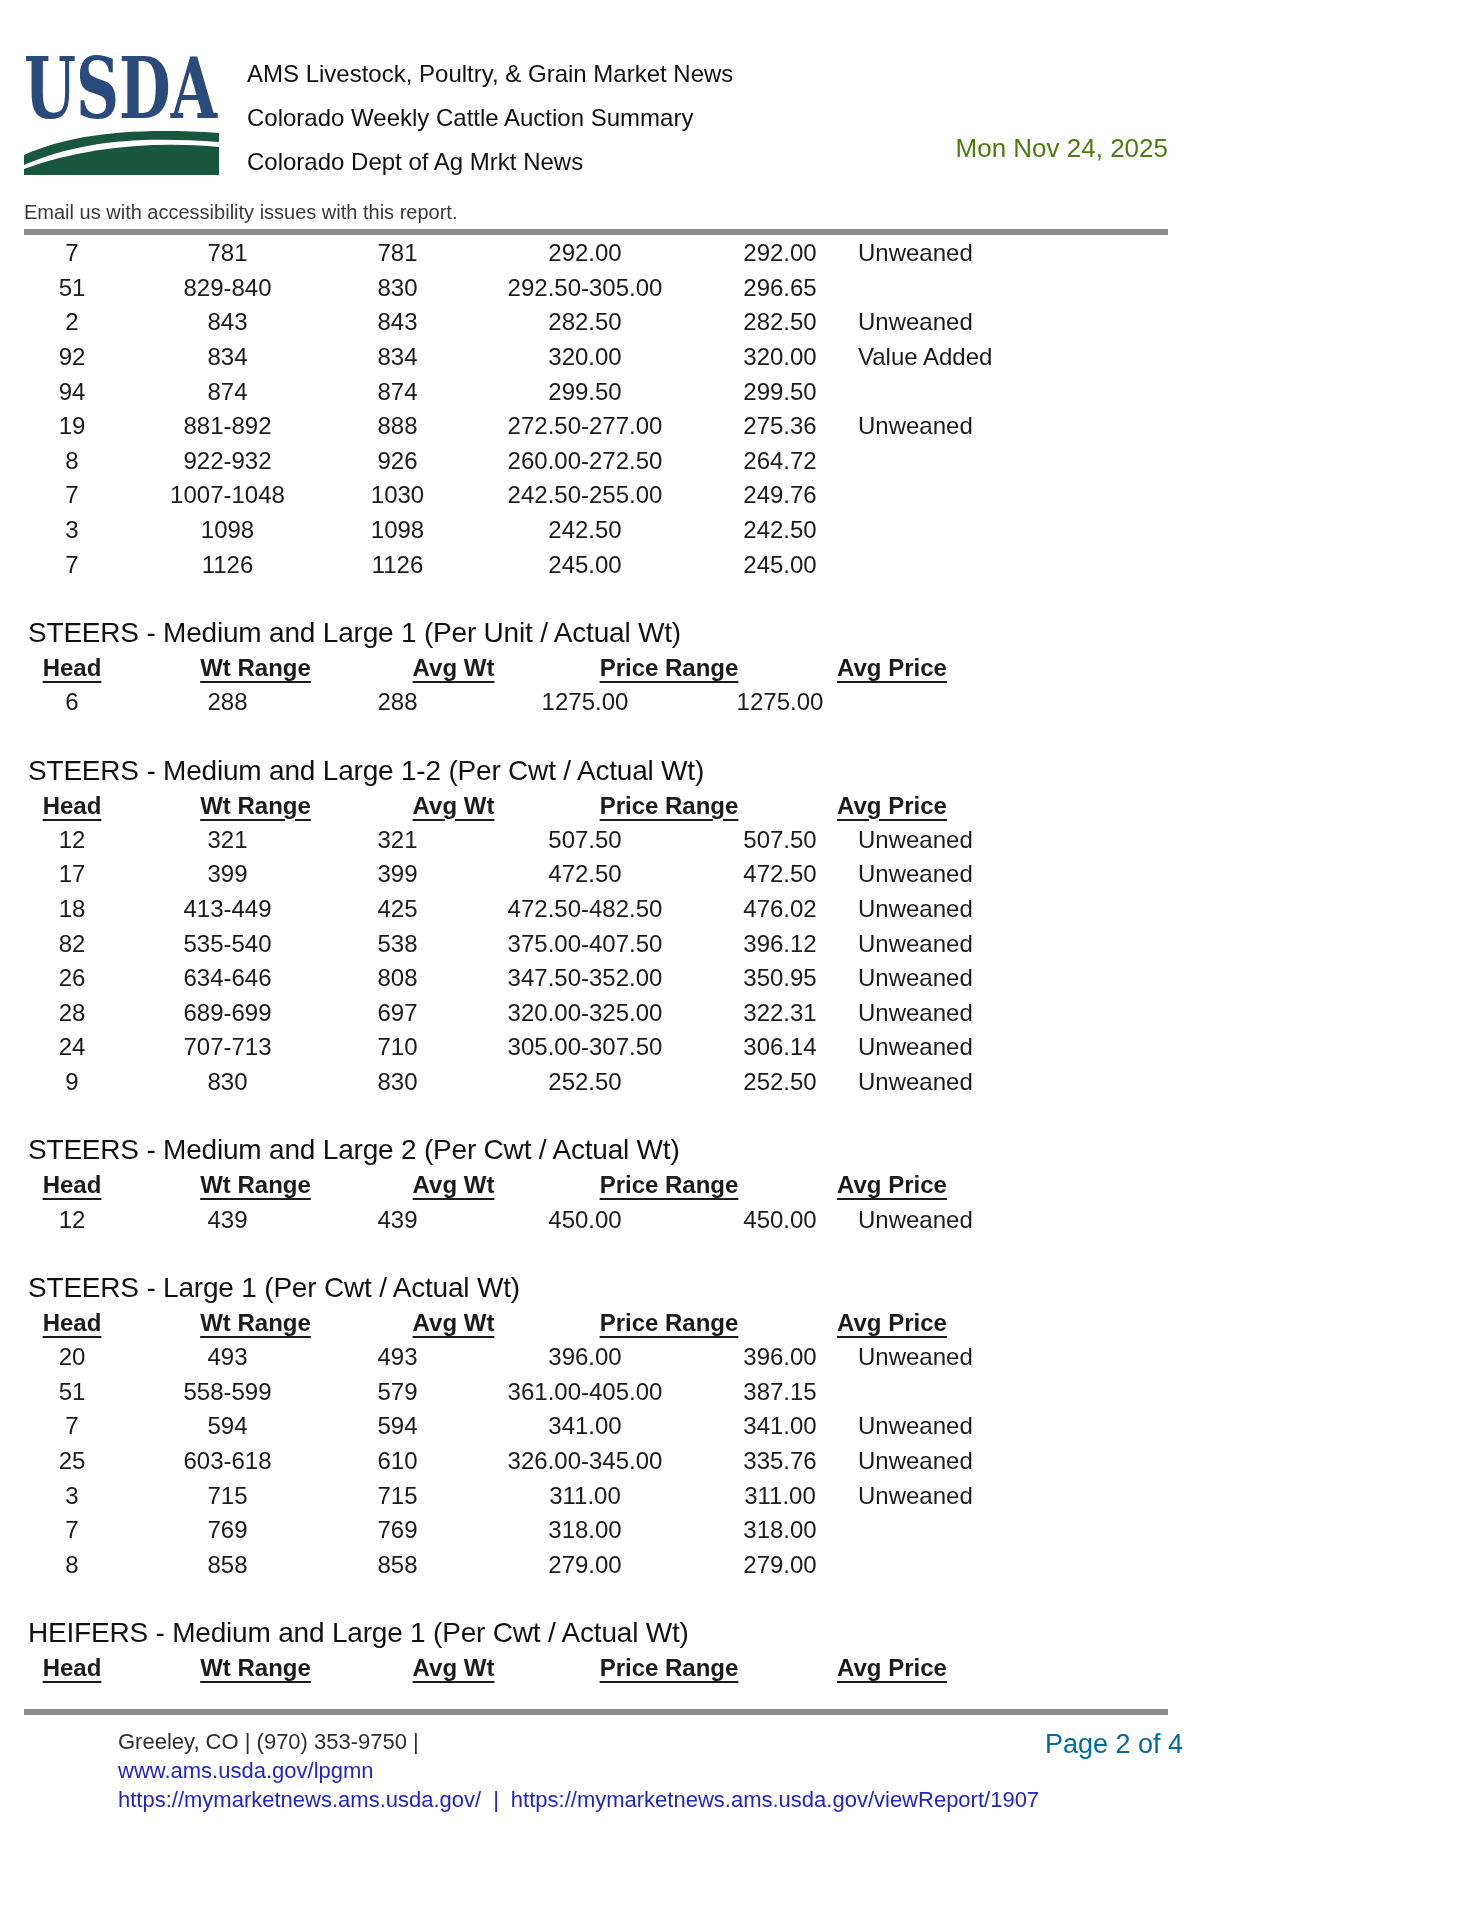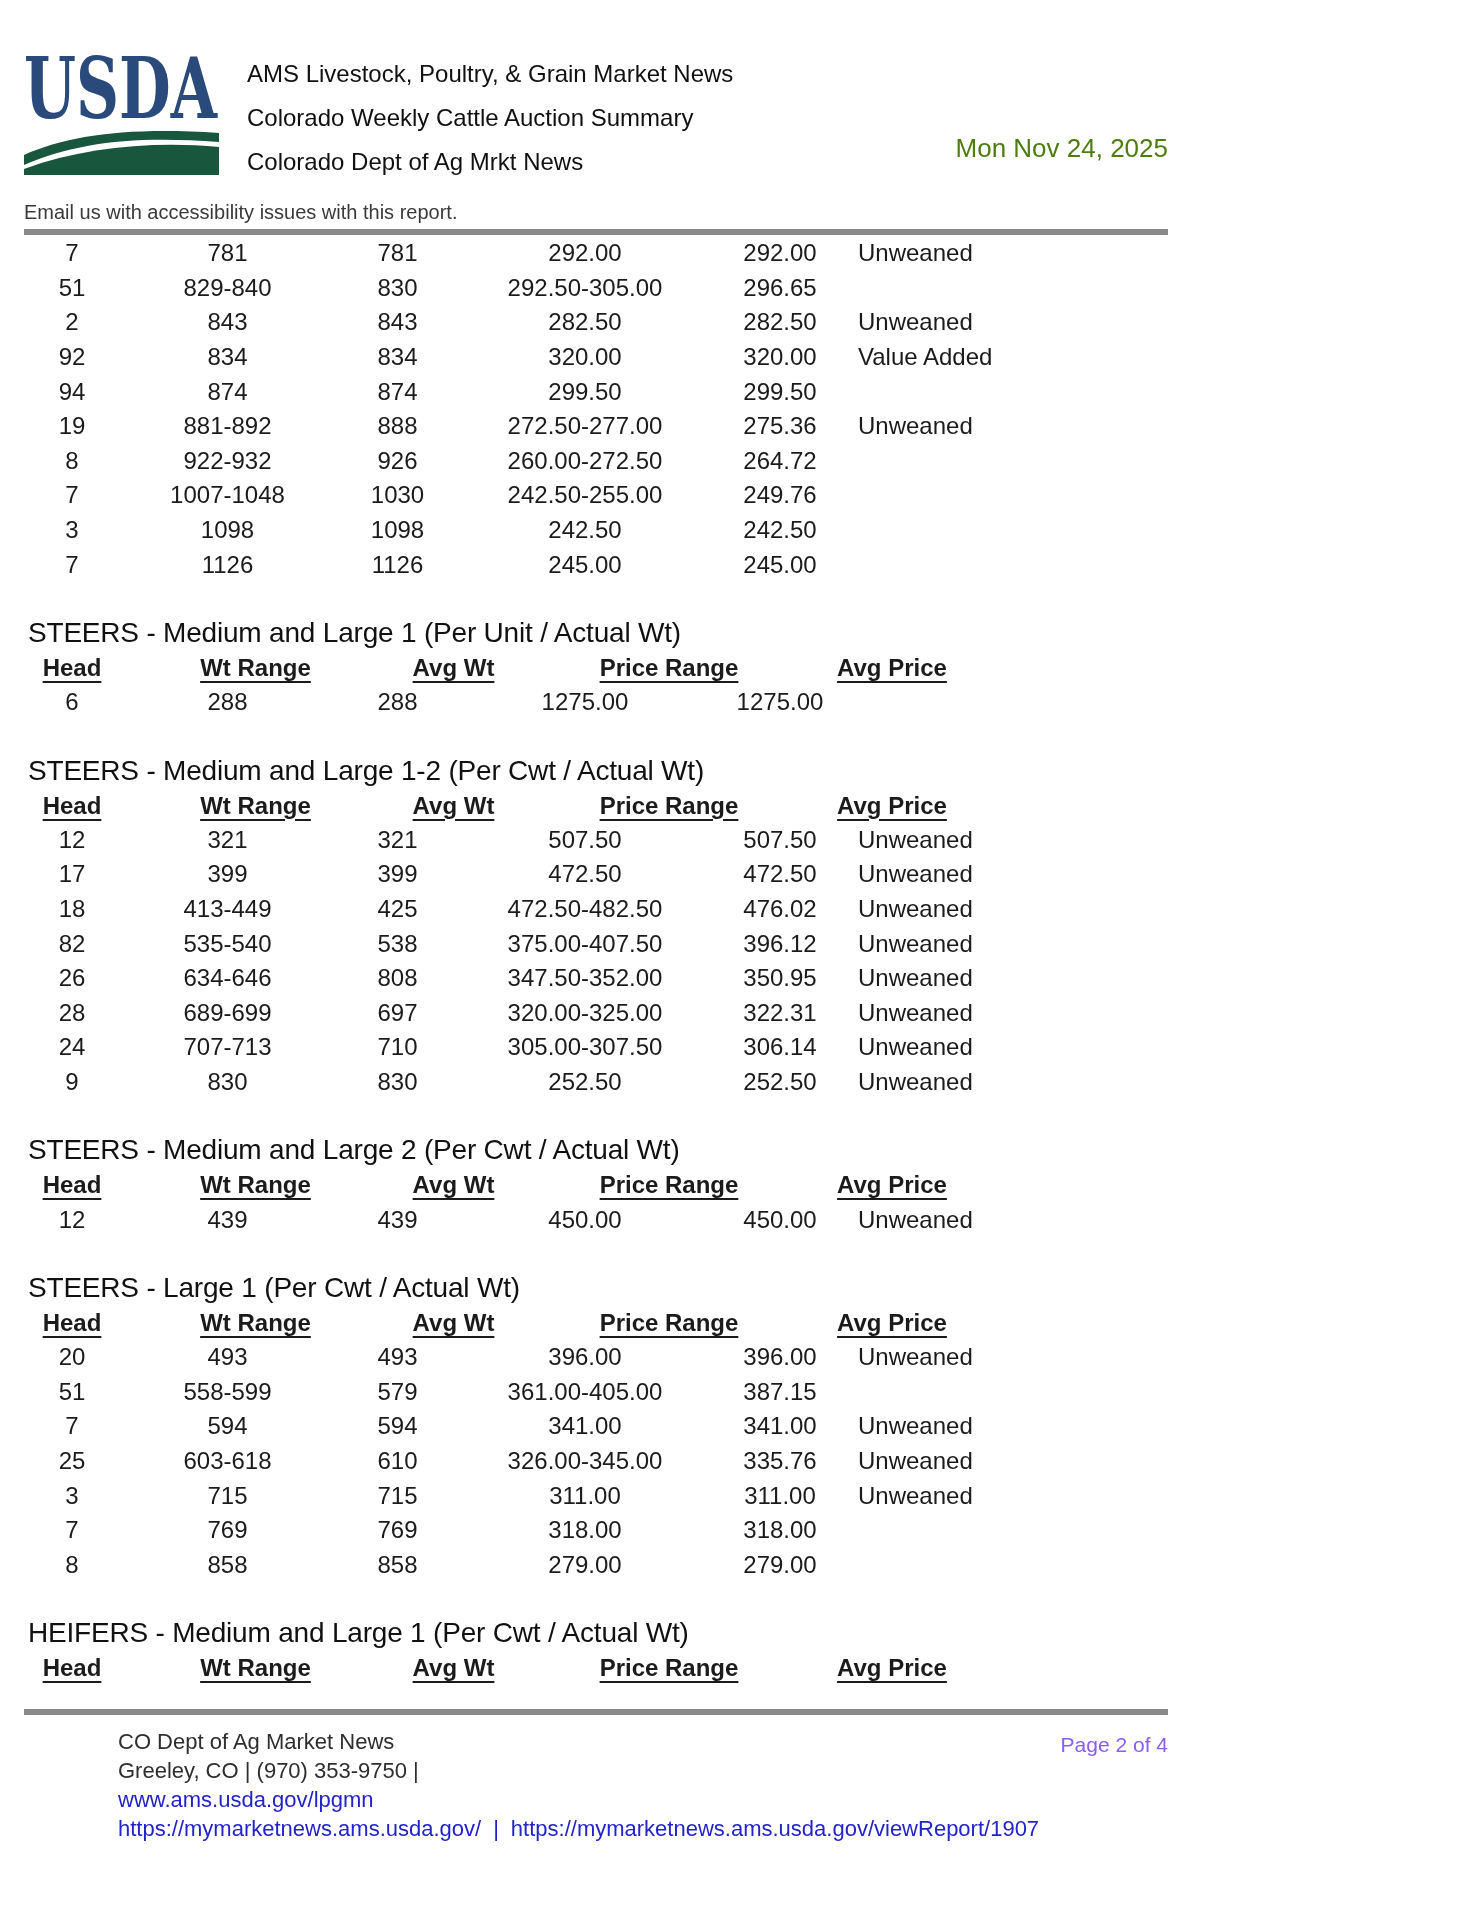--- a/index.html
+++ b/index.html
@@ -39,21 +39,21 @@
   .cell.c-note { text-align:left; padding-left:8px; }
   .hcell { font-weight:bold; text-decoration:underline; text-underline-offset:5px; }
   .section { margin-top:33px; }
   .stitle { font-size:28px; font-weight:400; line-height:36px; padding-left:4px; letter-spacing:-0.2px; white-space:nowrap; color:#111; }
   
   .footer { margin-top:12px; font-size:22px; line-height:29px; color:#2e2e2e; }
   .flabel { display:inline-block; width:94px; }
   .indent { padding-left:94px; }
   .link { color:#2323cb; text-decoration:none; cursor:pointer;text-align:right; }
   .linksep { color:#2323cb; padding:0 12px; }
-  .pagenum { position:absolute; top:1731px; right:41px; font-size:21px; line-height:27px; color:#8b5cf6; }
+  .pagenum { position:absolute; top:1731px; right:26px; font-size:27px; line-height:27px; color:#0369a1; }
 </style>
 </head>
 <body>
 
 <div class="page">
 
   <div class="hdrband">
     <div class="logo">
       <svg width="195" height="133" viewBox="0 0 195 133" xmlns="http://www.w3.org/2000/svg">
         <text x="0" y="76" font-family="'DejaVu Serif', serif" font-weight="bold" font-size="84" fill="#2b4a7c" textLength="193" lengthAdjust="spacingAndGlyphs">USDA</text>
@@ -296,21 +296,20 @@
           <span class="cell hcell c-price">Price Range</span>
           <span class="cell hcell c-avgprice">Avg Price</span>
         </div>
         <div class="grid"></div>
       </section>
     </div>
 
   <div class="rule rule-bottom"></div>
 
   <div class="footer">
-    <div class="indent">CO Dept of Ag Market News</div>
     <div class="indent">Greeley, CO | (970) 353-9750 |</div>
     <div class="indent">
       <a class="link">www.ams.usda.gov/lpgmn</a>
     </div>
     <div class="indent">
       <a class="link">https://mymarketnews.ams.usda.gov/</a><span class="linksep">|</span><a class="link">https://mymarketnews.ams.usda.gov/viewReport/1907</a>
     </div>
   </div>
 
   <div class="pagenum">Page 2 of 4</div>

